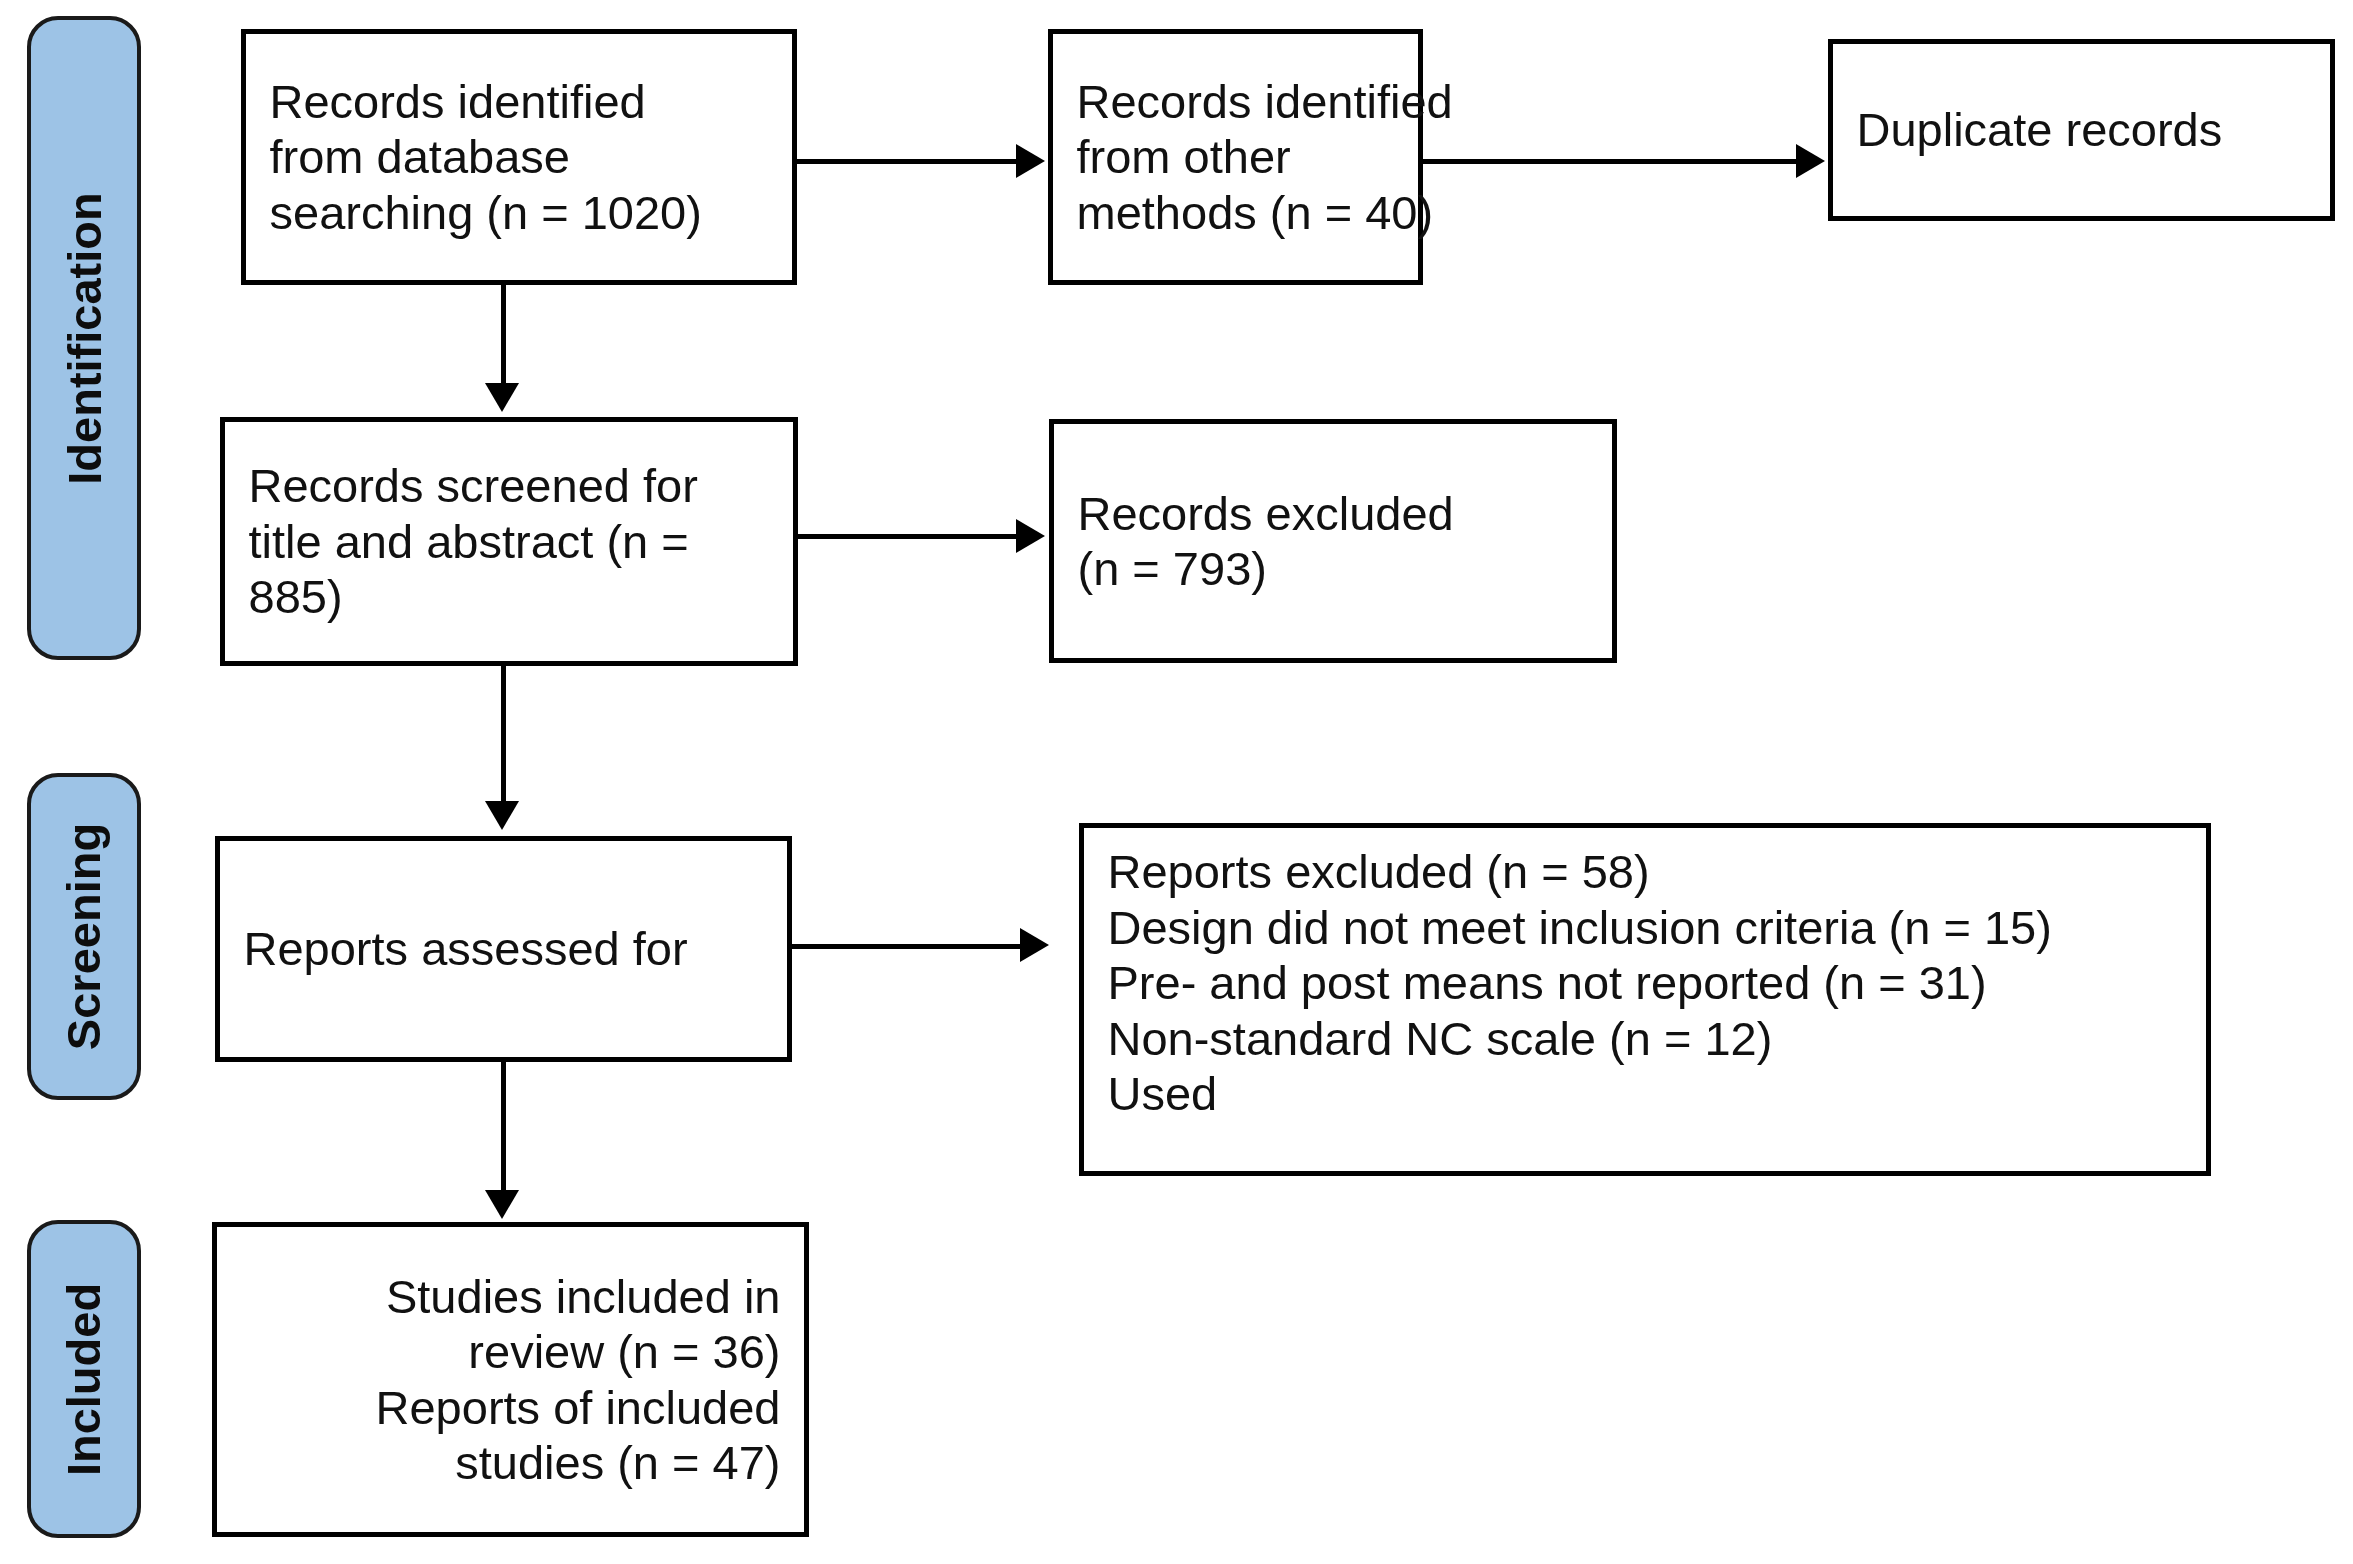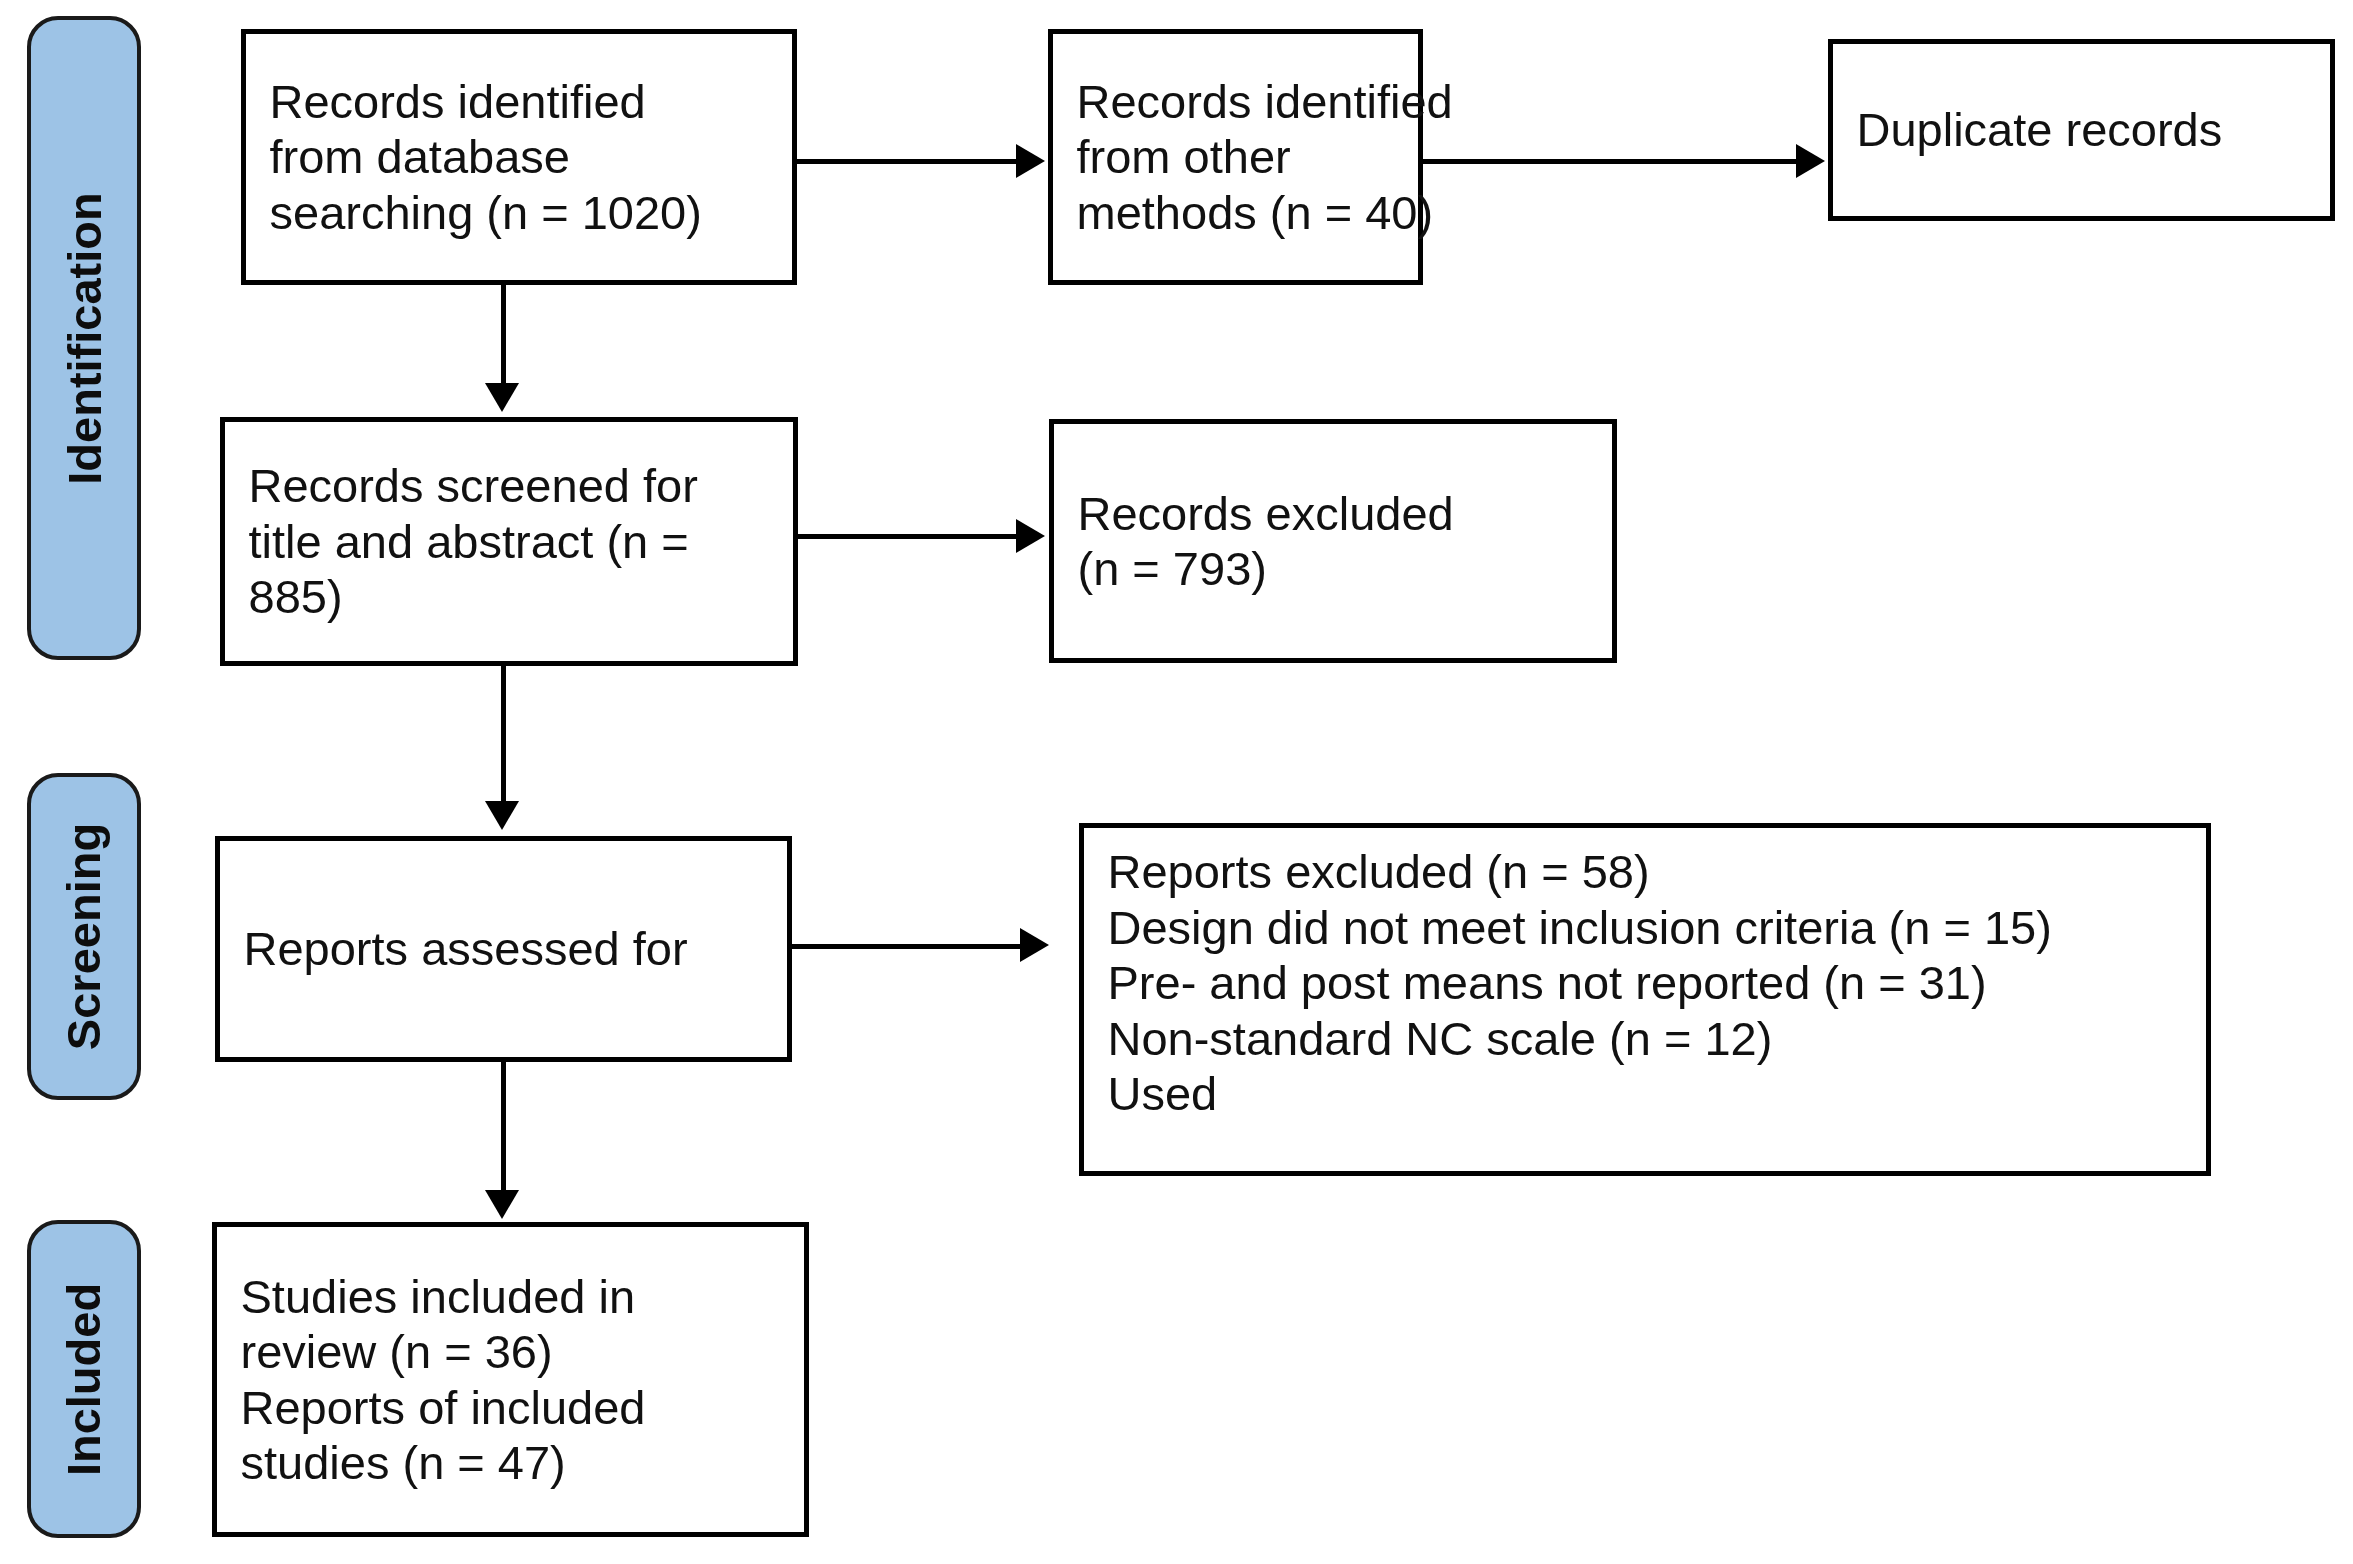--- a/index.html
+++ b/index.html
@@ -158,21 +158,21 @@
     <div class="line">Non-standard NC scale (n = 12)</div>
     <div class="line">Used</div>
   </div>
 
   <div class="conn-h" style="left:792px; top:944px; width:230px;"></div>
   <div class="arrow-right" style="left:1020px; top:928px;"></div>
 
   <div class="conn-v" style="left:501px; top:1062px; height:131px;"></div>
   <div class="arrow-down" style="left:485px; top:1190px;"></div>
 
-  <div class="flow-box" style="left:212px; top:1222px; width:597px; height:315px;">
+  <div class="flow-box" style="left:212px; top:1222px; width:597px; height:315px;align-items:flex-end;">
     <div class="line">Studies included in</div>
     <div class="line">review (n = 36)</div>
     <div class="line">Reports of included</div>
     <div class="line">studies (n = 47)</div>
   </div>
 
 </div>
 
 
 </body></html>

